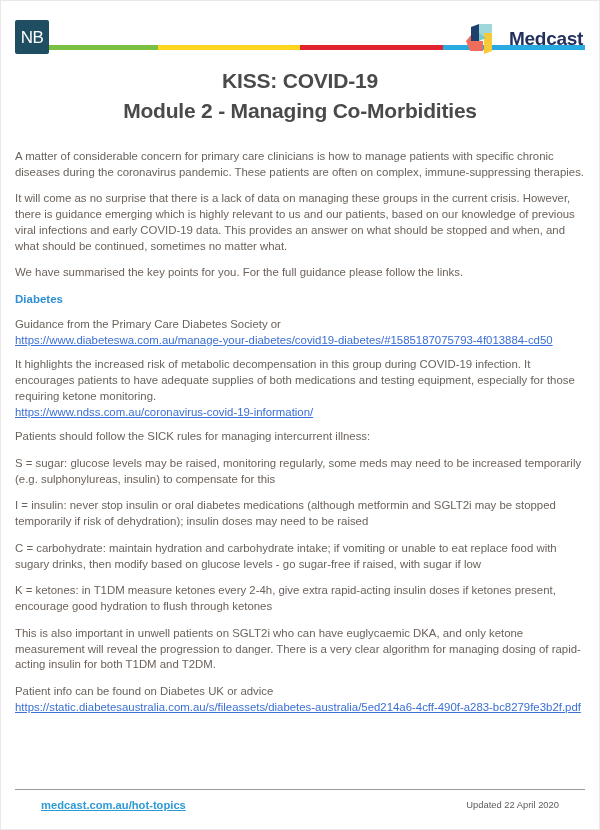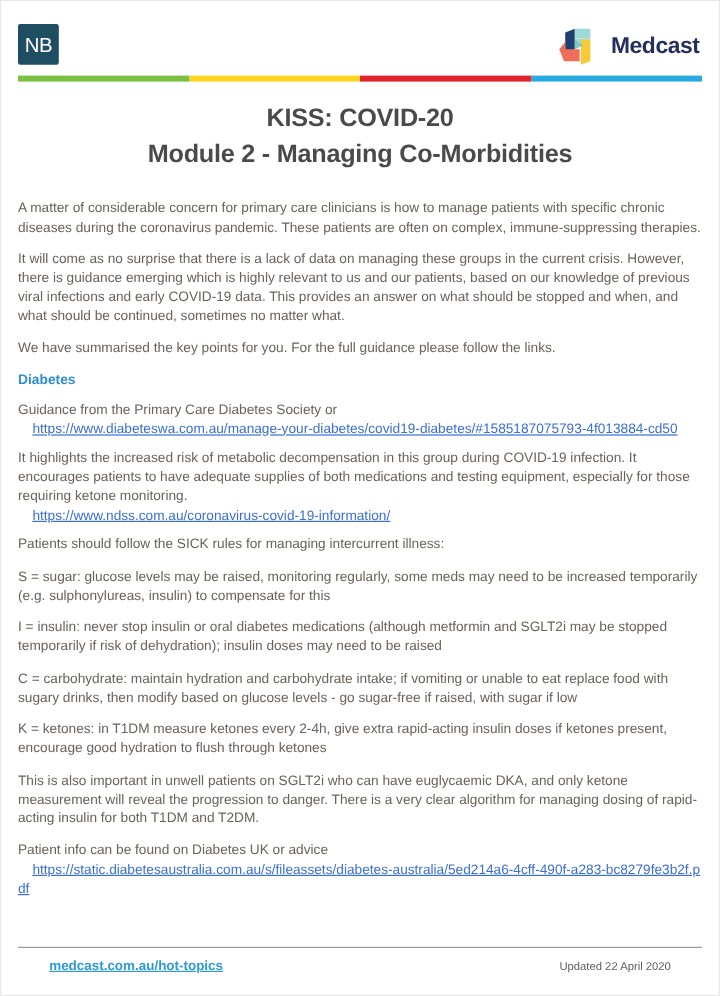--- a/index.html
+++ b/index.html
@@ -17,21 +17,21 @@
     height: 830px;
     box-sizing: border-box;
     background: #ffffff;
     border: 1px solid #e8e8e8;
     overflow: hidden;
   }
 
   
   .header {
     position: relative;
-    height: 62px;
+    height: 44px;
     padding: 0 14px;
     box-sizing: border-box;
   }
   .logo-nb {
     position: absolute;
     left: 14px;
     top: 19px;
     display: flex;
     align-items: center;
   }
@@ -129,21 +129,20 @@
   .section-head {
     color: #2e8fd4;
     font-size: 11.5px;
     font-weight: bold;
     margin: 10px 0 9px 0;
   }
   a.link {
     color: #3b6fd4;
     text-decoration: underline;
     word-break: break-all;
-    margin-left: 12px;
   }
   a.link-light {
     color: #2e9ad6;
     text-decoration: underline;
   }
 
   
   .footer {
     position: absolute;
     left: 14px;
@@ -200,21 +199,21 @@
   </div>
 
   <div class="colorbar">
     <span style="background:#7ac143"></span>
     <span style="background:#ffd520"></span>
     <span style="background:#e0232e"></span>
     <span style="background:#29abe2"></span>
   </div>
 
   <div class="title-block">
-    <span class="line">KISS: COVID-20</span>
+    <span class="line">KISS: COVID-19</span>
     <span class="line">Module 2 - Managing Co-Morbidities</span>
   </div>
 
   <div class="content">
 
     <p>A matter of considerable concern for primary care clinicians is how to manage patients with specific chronic diseases during the coronavirus pandemic. These patients are often on complex, immune-suppressing therapies.</p>
     <p>It will come as no surprise that there is a lack of data on managing these groups in the current crisis. However, there is guidance emerging which is highly relevant to us and our patients, based on our knowledge of previous viral infections and early COVID-19 data. This provides an answer on what should be stopped and when, and what should be continued, sometimes no matter what.</p>
     <p>We have summarised the key points for you. For the full guidance please follow the links.</p>
 
     <div class="section-head">Diabetes</div>

